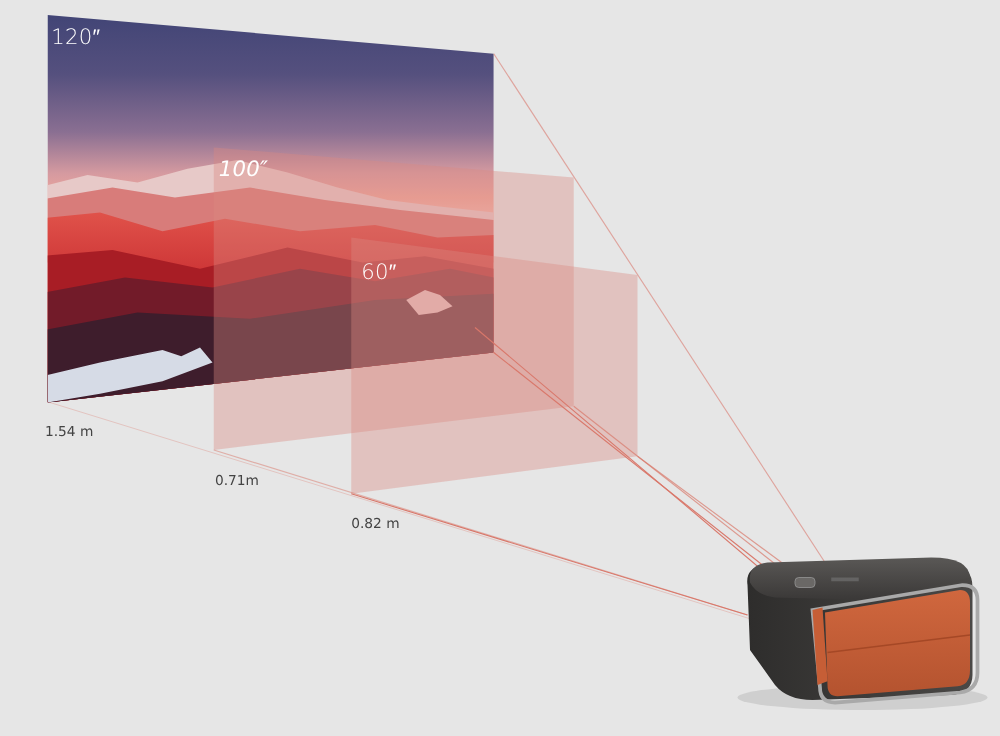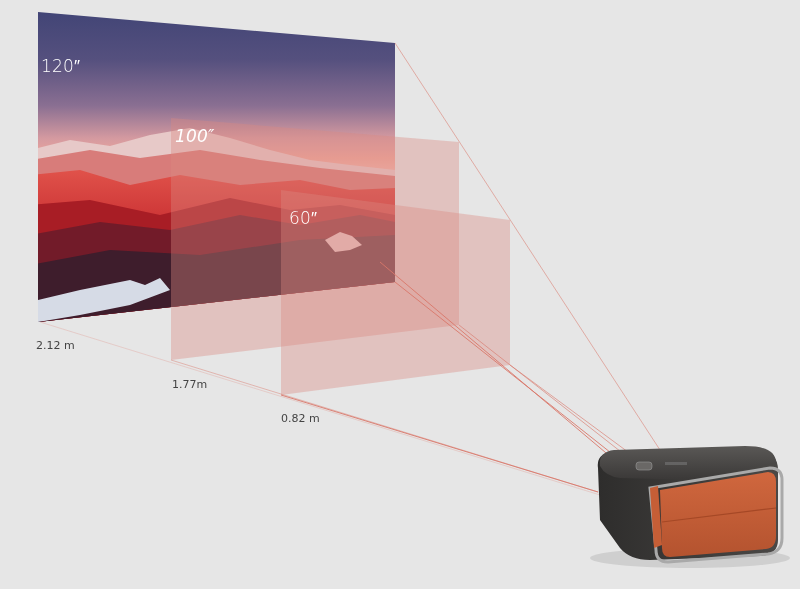--- a/index.html
+++ b/index.html
@@ -104,21 +104,21 @@
 
       <path d="M660,490 L768,472 Q776,472 776,482 L776,536 Q776,548 766,549 L670,557 Q662,557 662,548 Z" fill="url(#leather)"></path>
 
       <path d="M662,522 L776,508" stroke="#a54826" stroke-width="1.2" fill="none"></path>
 
       <path d="M650,488 L658,486 L662,545 L654,548 Z" fill="#c65e36"></path>
     </g>
   </svg>
 
   
-  <div class="lbl" style="left:41px; top:20px;margin-top:36px;">120″</div>
+  <div class="lbl" style="left:41px; top:20px;">120″</div>
   <div class="lbl" style="left:175px; top:126px;font-style:italic;">100″</div>
   <div class="lbl" style="left:289px; top:208px;">60″</div>
 
   
-  <div class="dist" style="left:36px; top:339px;">2.12 m</div>
-  <div class="dist" style="left:172px; top:378px;">1.77m</div>
+  <div class="dist" style="left:36px; top:339px;">1.54 m</div>
+  <div class="dist" style="left:172px; top:378px;">0.71m</div>
   <div class="dist" style="left:281px; top:412px;">0.82 m</div>
 </div>
 
 </body></html>

